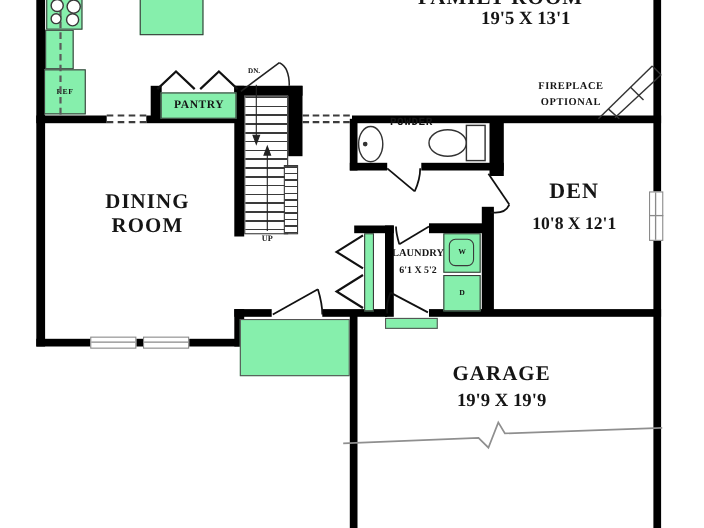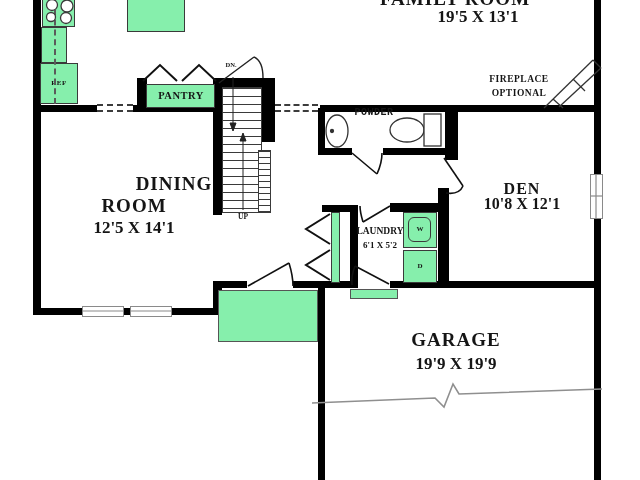--- a/index.html
+++ b/index.html
@@ -158,26 +158,25 @@
 
   <div class="lbl" style="left:519px;top:75px;font-size:9.5px;letter-spacing:0.5px;">FIREPLACE</div>
   <div class="lbl" style="left:519px;top:89px;font-size:9.5px;letter-spacing:0.5px;">OPTIONAL</div>
 
   <div class="lbl" style="left:181px;top:90px;font-size:10.5px;letter-spacing:0.5px;">PANTRY</div>
   <div class="lbl" style="left:231px;top:62px;font-size:6.5px;">DN.</div>
   <div class="lbl" style="left:243px;top:213px;font-size:7.5px;">UP</div>
 
   <div class="lbl" style="left:374px;top:108px;font-size:10px;letter-spacing:0.5px;font-family:Liberation Mono, monospace;">POWDER</div>
 
-  <div class="lbl" style="left:522px;top:181px;font-size:16px;letter-spacing:1px;">DEN</div>
+  <div class="lbl" style="left:522px;top:164px;font-size:20px;letter-spacing:1px;">DEN</div>
   <div class="lbl" style="left:522px;top:196px;font-size:16px;">10'8 X 12'1</div>
 
-  <div class="lbl" style="left:134px;top:174px;font-size:19px;letter-spacing:1px;margin-left:40px;">DINING</div>
+  <div class="lbl" style="left:134px;top:174px;font-size:19px;letter-spacing:1px;">DINING</div>
   <div class="lbl" style="left:134px;top:196px;font-size:19px;letter-spacing:1px;">ROOM</div>
-  <div class="lbl" style="left:134px;top:219px;font-size:17px;">12'5 X 14'1</div>
 
   <div class="lbl" style="left:380px;top:227px;font-size:9.5px;">LAUNDRY</div>
   <div class="lbl" style="left:380px;top:241px;font-size:9px;">6'1 X 5'2</div>
 
   <div class="lbl" style="left:456px;top:330px;font-size:19px;letter-spacing:1px;">GARAGE</div>
   <div class="lbl" style="left:456px;top:355px;font-size:17px;">19'9 X 19'9</div>
 
 </div>
 
 </body></html>

